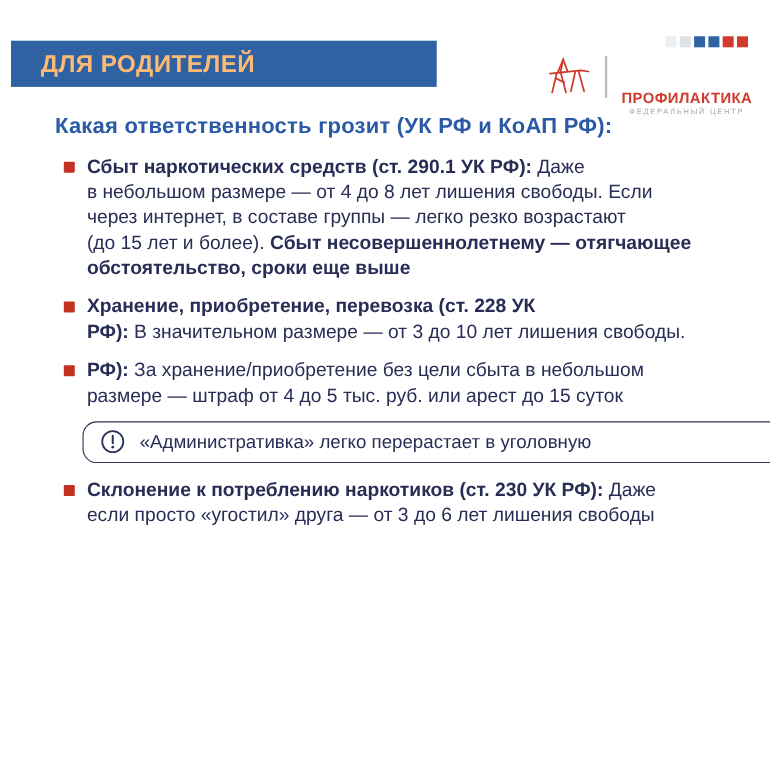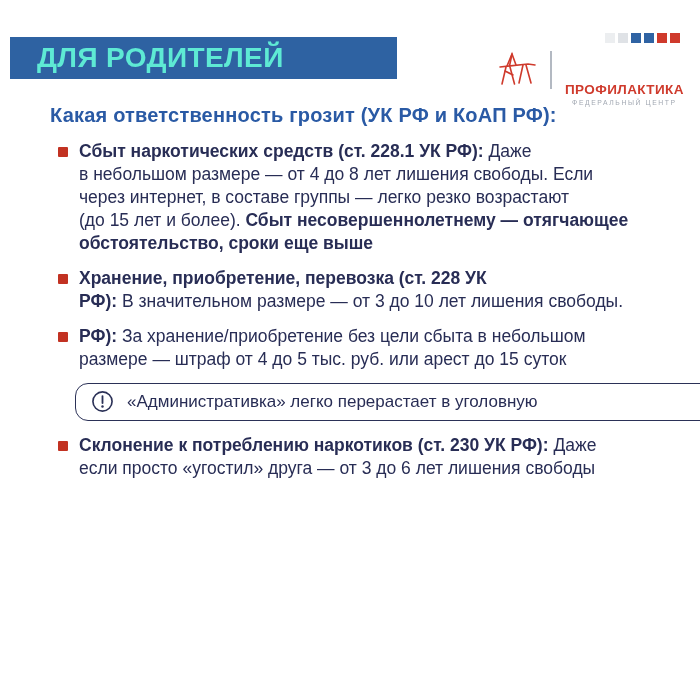--- a/index.html
+++ b/index.html
@@ -3,21 +3,21 @@
 <meta charset="utf-8">
 <style>
   html,body{margin:0;padding:0;background:#ffffff;}
   .page{position:relative;width:700px;height:700px;background:#ffffff;
         font-family:"Liberation Sans",sans-serif;overflow:hidden;}
 
   
   .banner{position:absolute;left:10px;top:37px;width:387px;height:42px;
           background:#2e62a2;display:flex;align-items:center;
           padding-left:27px;box-sizing:border-box;}
-  .banner-label{color:#5eead4;font-weight:800;font-size:28px;letter-spacing:.4px;}
+  .banner-label{color:#fdba74;font-weight:800;font-size:22px;letter-spacing:.4px;}
 
   
   .logo{position:absolute;left:497px;top:33px;display:flex;align-items:center;gap:13px;}
   .logo-icon{width:40px;height:42px;flex:none;}
   .logo-div{width:2px;height:38px;background:#b3b9c2;}
   .logo-text{display:flex;flex-direction:column;align-items:flex-end;}
   .sqrow{display:flex;gap:3px;margin-bottom:3px;margin-right:4px;}
   .sq{width:10px;height:10px;display:inline-block;}
   .logo-title{color:#cf3a2c;font-weight:800;font-size:13.5px;letter-spacing:.4px;margin-top:36px;}
   .logo-sub{color:#a2a8b2;font-size:6.8px;letter-spacing:1.6px;margin-top:2px;align-self:center;}
@@ -76,21 +76,21 @@
     </div>
   </div>
 
   <h1 class="heading">Какая ответственность грозит (УК РФ и КоАП РФ):</h1>
 
   <div class="content">
 
     <div class="bullet">
       <span class="marker"></span>
       <div class="btext">
-          <div class="tline"><span class="b">Сбыт наркотических средств (ст. 228.1 УК РФ):</span><span> Даже</span></div>
+          <div class="tline"><span class="b">Сбыт наркотических средств (ст. 290.1 УК РФ):</span><span> Даже</span></div>
           <div class="tline"><span>в небольшом размере — от 4 до 8 лет лишения свободы. Если</span></div>
           <div class="tline"><span>через интернет, в составе группы — легко резко возрастают</span></div>
           <div class="tline"><span>(до 15 лет и более). </span><span class="b">Сбыт несовершеннолетнему — отягчающее</span></div>
           <div class="tline"><span class="b">обстоятельство, сроки еще выше</span></div>
         </div>
     </div>
 
     <div class="bullet">
       <span class="marker"></span>
       <div class="btext">

